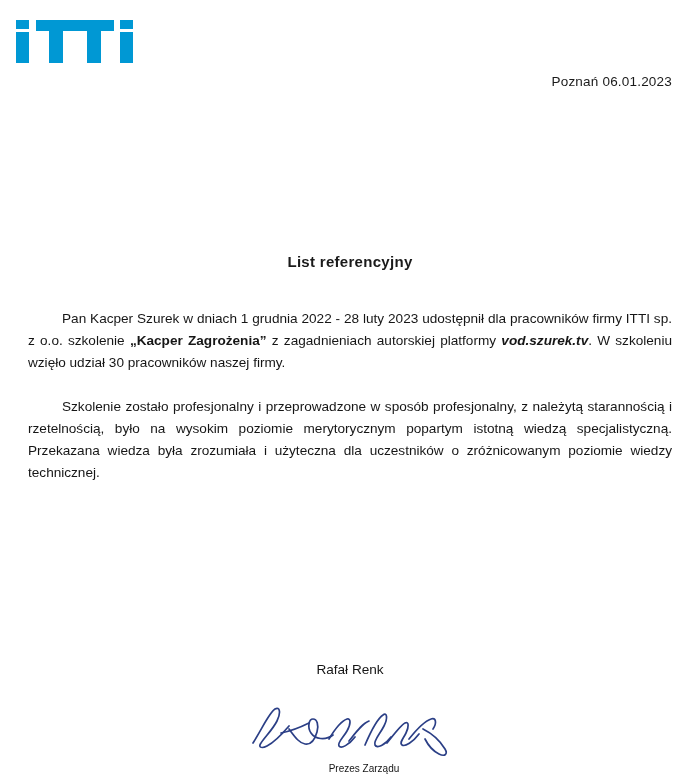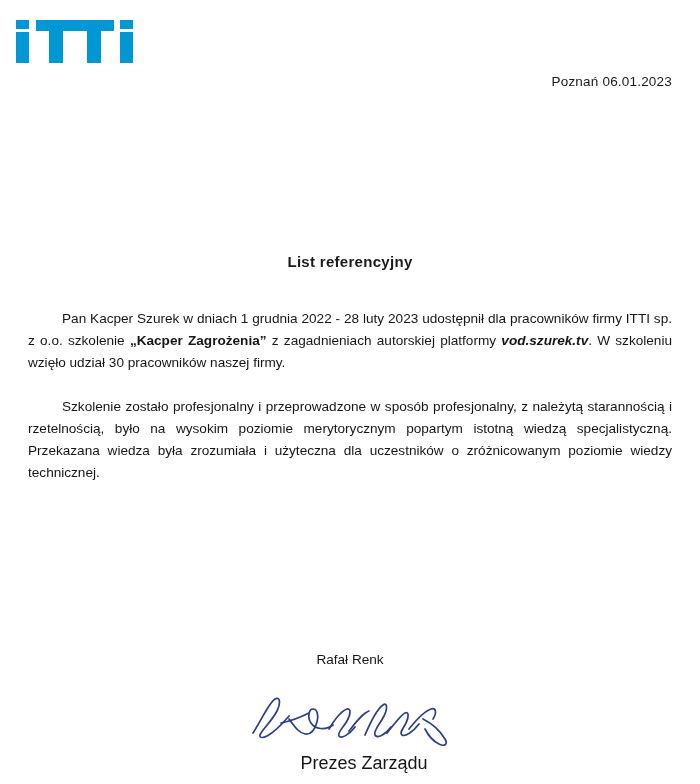--- a/index.html
+++ b/index.html
@@ -91,21 +91,21 @@
     margin-bottom: 20px;
   }
   .sign-mark {
     height: 64px;
     display: flex;
     align-items: center;
     justify-content: center;
   }
   .sign-mark svg { display: block; }
   .sign-role {
-    font-size: 18px;
+    font-size: 10px;
     color: #161616;
     margin-top: 2px;
     padding-left: 28px;
   }
 </style>
 </head>
 <body>
 
 <div class="page">
 

